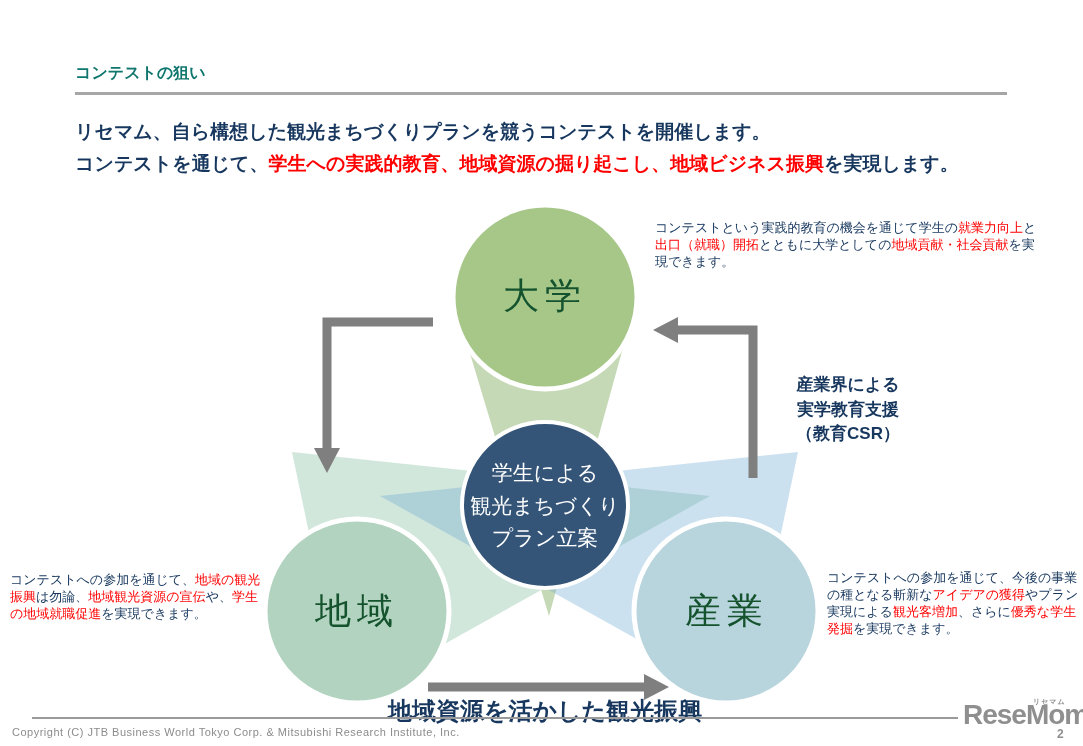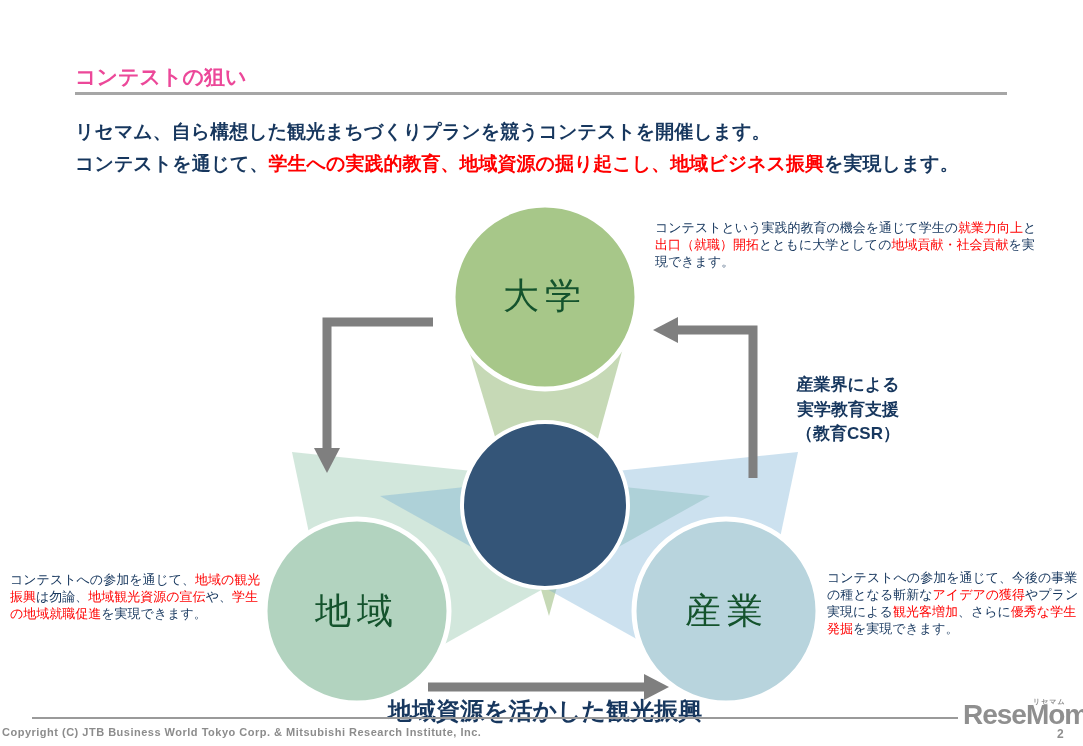--- a/index.html
+++ b/index.html
@@ -1,21 +1,21 @@
 <!DOCTYPE html>
 <html><head>
 <meta charset="utf-8">
 <style>
   html,body{margin:0;padding:0;background:#fff;}
   .stage{position:relative;width:1083px;height:746px;background:#ffffff;overflow:hidden;
          font-family:"Liberation Sans","DejaVu Sans",sans-serif;}
   .abs{position:absolute;}
 
   
-  .page-title{left:75px;top:63px;font-size:21px;font-weight:bold;color:#ec4899;}
+  .page-title{left:75px;top:63px;font-size:16px;font-weight:bold;color:#0f766e;}
   .title-divider{left:75px;top:92px;width:932px;height:3px;background:#a6a6a6;}
 
   
   .intro{left:75px;font-size:19px;font-weight:bold;color:#17375e;white-space:nowrap;}
   .intro1{top:119px;}
   .intro2{top:151px;}
   .seg-blue{color:#17375e;}
   .seg-red{color:#ff0000;}
 
   
@@ -32,21 +32,21 @@
 
   
   .node-label{font-size:36px;color:#14532d;text-align:center;letter-spacing:6px;}
   .node-univ{left:445px;top:272px;width:200px;}
   .node-region{left:257px;top:587px;width:200px;}
   .node-industry{left:627px;top:587px;width:200px;}
   .center-text{left:453px;top:457px;width:184px;font-size:21px;color:#fff;text-align:center;line-height:1.55;}
 
   
   .footer-divider{left:32px;top:717px;width:926px;height:2px;background:#9a9a9a;}
-  .copyright{left:2px;top:726px;font-size:11px;font-weight:bold;color:#8c8c8c;letter-spacing:0.5px;}
+  .copyright{left:12px;top:726px;font-size:11px;font-weight:normal;color:#8c8c8c;letter-spacing:0.5px;}
   .logo{left:963px;top:699px;font-size:28px;font-weight:bold;color:#8f8f8f;letter-spacing:-1px;}
   .logo-ruby{left:1033px;top:697px;font-size:7px;font-weight:bold;color:#8f8f8f;letter-spacing:1px;}
   .page-num{left:1057px;top:727px;font-size:12px;font-weight:bold;color:#8f8f8f;}
 
   svg.diagram{position:absolute;left:0;top:0;}
 </style>
 </head>
 <body>
 
 <div class="stage">
@@ -74,20 +74,21 @@
     <path d="M753,478 L753,330 L676,330" fill="none" stroke-width="9" stroke="#7f7f7f"></path>
     <polygon points="678,317 678,343 653,330" fill="#7f7f7f"></polygon>
 
     <path d="M428,687 L644,687" fill="none" stroke-width="9" stroke="#7f7f7f"></path>
     <polygon points="644,674 644,700 669,687" fill="#7f7f7f"></polygon>
   </svg>
 
   <div class="abs node-label node-univ">大学</div>
   <div class="abs node-label node-region">地域</div>
   <div class="abs node-label node-industry">産業</div>
+  <div class="abs center-text">学生による<br>観光まちづくり<br>プラン立案</div>
 
   <div class="abs flow-label flow-right">産業界による<br>実学教育支援<br>（教育CSR）</div>
   <div class="abs flow-label flow-bottom">地域資源を活かした観光振興</div>
 
   <div class="abs annot annot-univ"><span class="seg-blue">コンテストという実践的教育の機会を通じて学生の</span><span class="seg-red">就業力向上</span><span class="seg-blue">と</span><span class="seg-red">出口（就職）開拓</span><span class="seg-blue">とともに大学としての</span><span class="seg-red">地域貢献・社会貢献</span><span class="seg-blue">を実現できます。</span></div>
   <div class="abs annot annot-region"><span class="seg-blue">コンテストへの参加を通じて、</span><span class="seg-red">地域の観光振興</span><span class="seg-blue">は勿論、</span><span class="seg-red">地域観光資源の宣伝</span><span class="seg-blue">や、</span><span class="seg-red">学生の地域就職促進</span><span class="seg-blue">を実現できます。</span></div>
   <div class="abs annot annot-industry"><span class="seg-blue">コンテストへの参加を通じて、今後の事業の種となる斬新な</span><span class="seg-red">アイデアの獲得</span><span class="seg-blue">やプラン実現による</span><span class="seg-red">観光客増加</span><span class="seg-blue">、さらに</span><span class="seg-red">優秀な学生発掘</span><span class="seg-blue">を実現できます。</span></div>
 
   <div class="abs footer-divider"></div>
   <div class="abs copyright">Copyright (C) JTB Business World Tokyo Corp. &amp; Mitsubishi Research Institute, Inc.</div>

